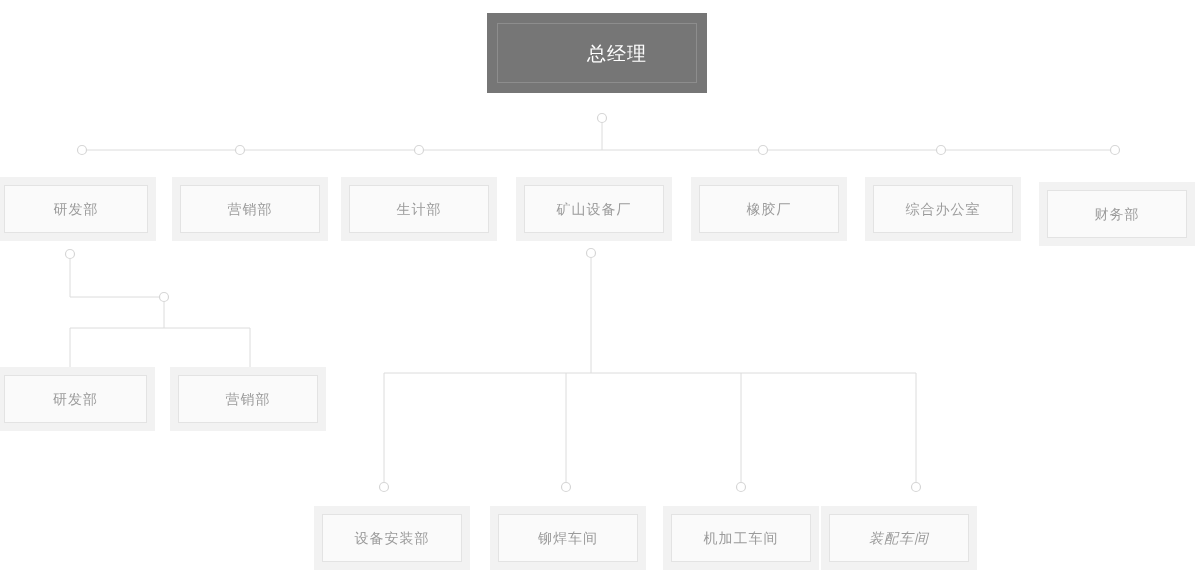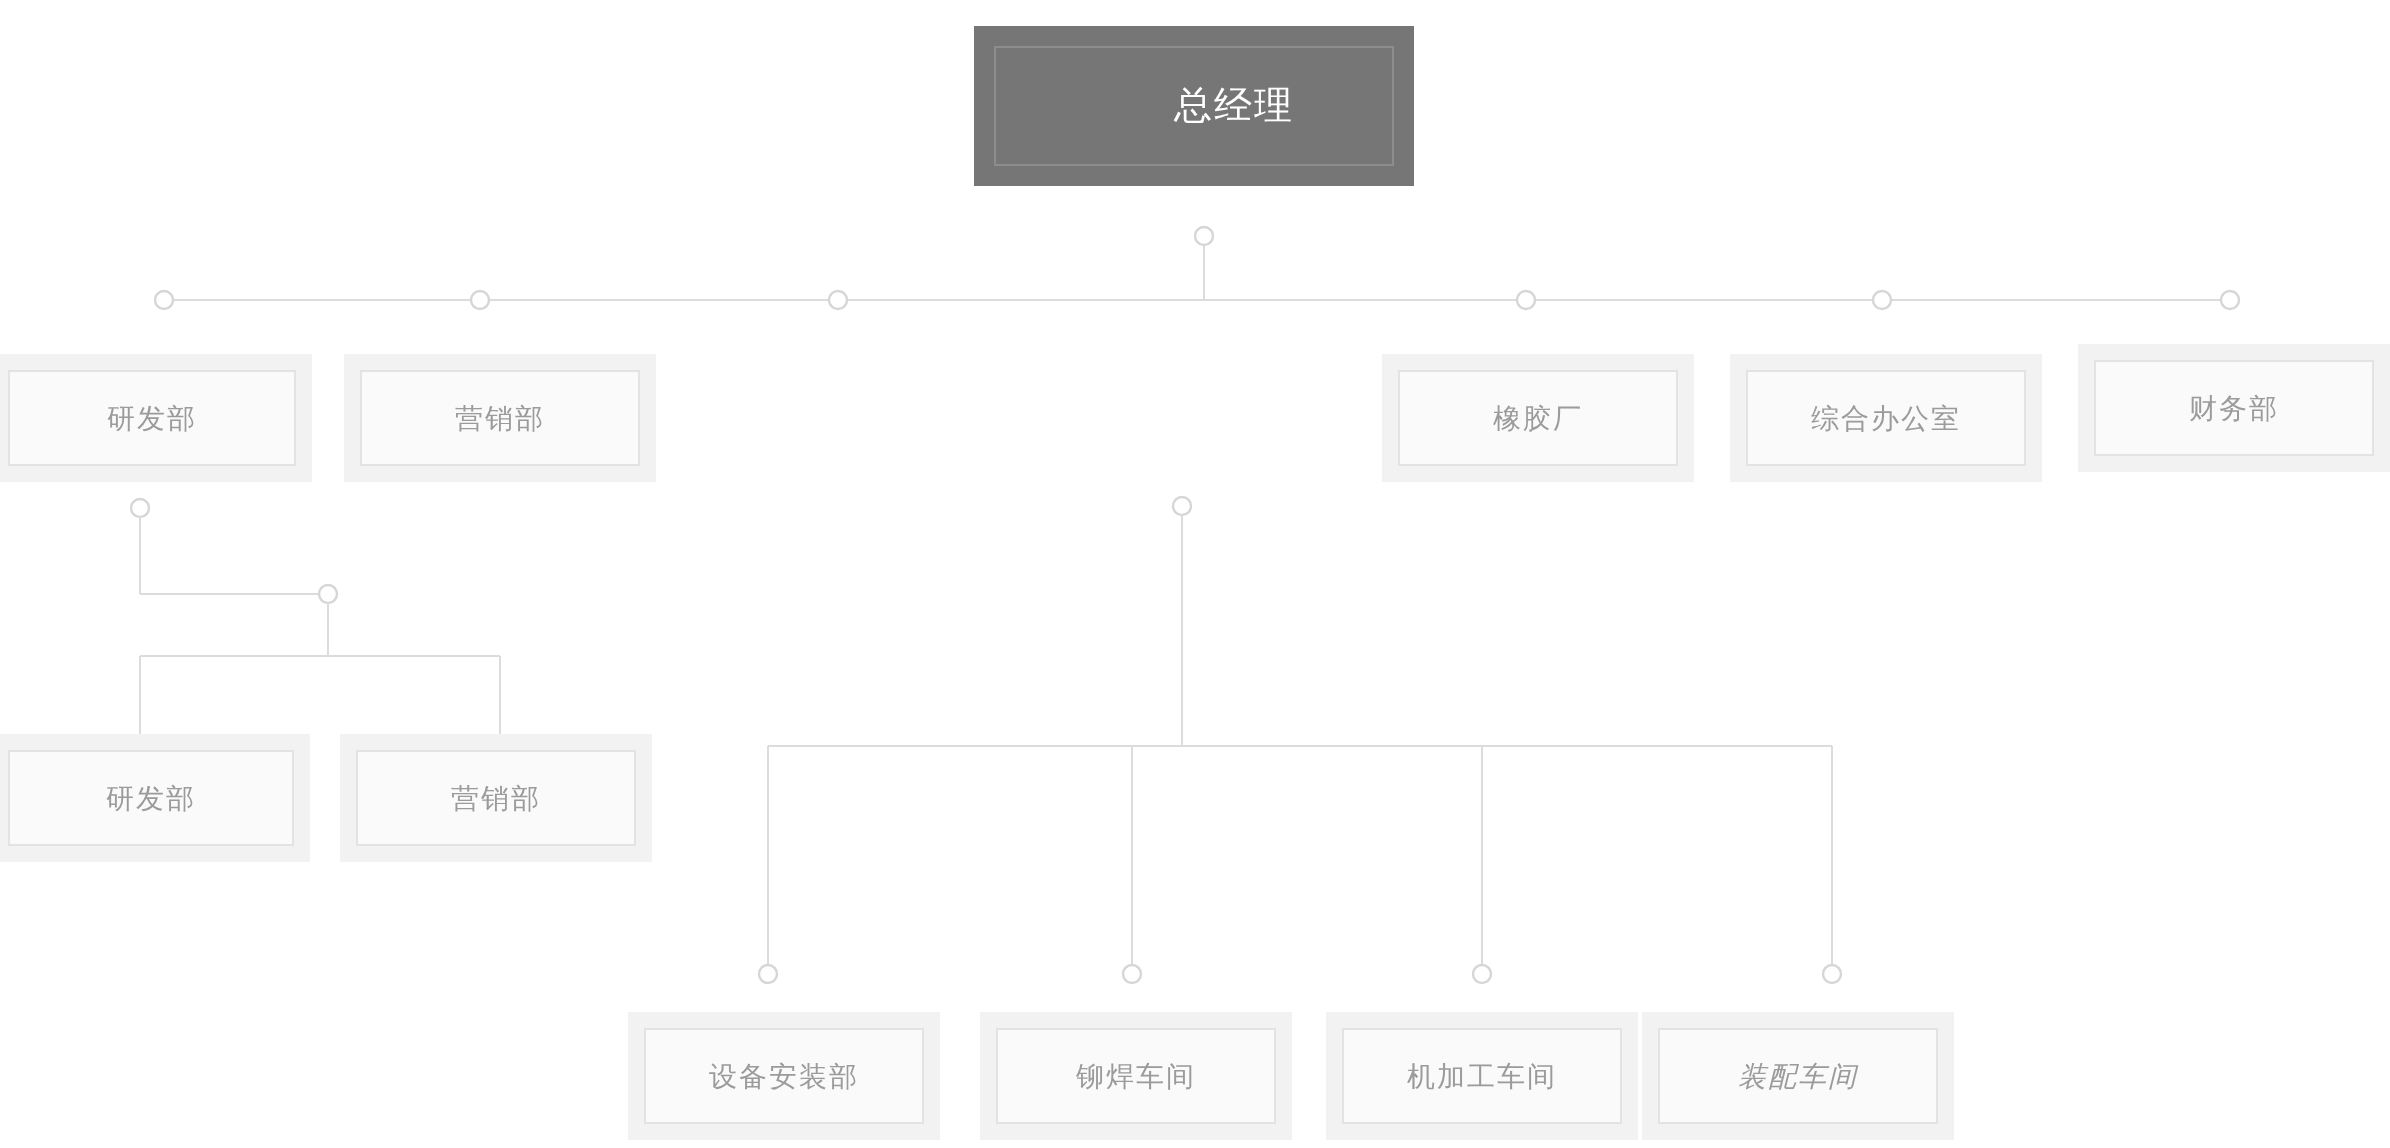--- a/index.html
+++ b/index.html
@@ -120,31 +120,41 @@
   <div class="node" style="left:-4px; top:177px; width:160px; height:64px;">
     <div class="inner">
       <span class="label">研发部</span>
     </div>
   </div>
   <div class="node" style="left:172px; top:177px; width:156px; height:64px;">
     <div class="inner">
       <span class="label">营销部</span>
     </div>
   </div>
+  <div class="node" style="left:341px; top:177px; width:156px; height:64px;">
+    <div class="inner">
+      <span class="label">生计部</span>
+    </div>
+  </div>
+  <div class="node" style="left:516px; top:177px; width:156px; height:64px;">
+    <div class="inner">
+      <span class="label">矿山设备厂</span>
+    </div>
+  </div>
   <div class="node" style="left:691px; top:177px; width:156px; height:64px;">
     <div class="inner">
       <span class="label">橡胶厂</span>
     </div>
   </div>
   <div class="node" style="left:865px; top:177px; width:156px; height:64px;">
     <div class="inner">
       <span class="label">综合办公室</span>
     </div>
   </div>
-  <div class="node" style="left:1039px; top:172px; width:156px; height:64px;">
+  <div class="node" style="left:1039px; top:182px; width:156px; height:64px;">
     <div class="inner">
       <span class="label">财务部</span>
     </div>
   </div>
 
   <div class="node" style="left:-4px; top:367px; width:159px; height:64px;">
     <div class="inner">
       <span class="label">研发部</span>
     </div>
   </div>

